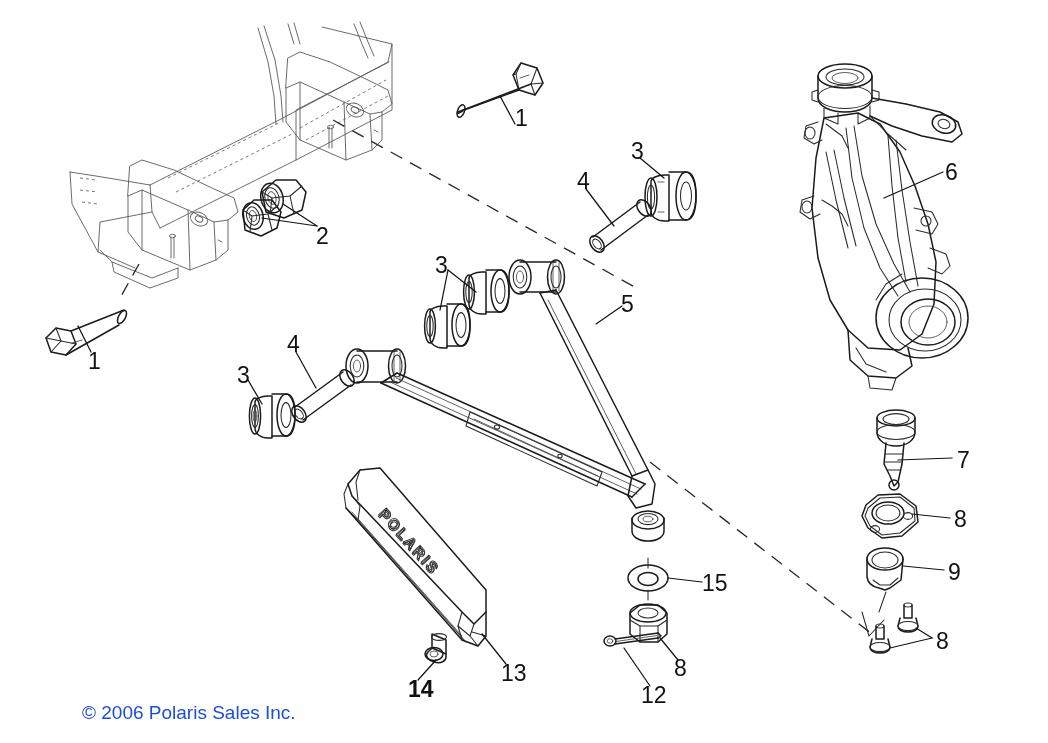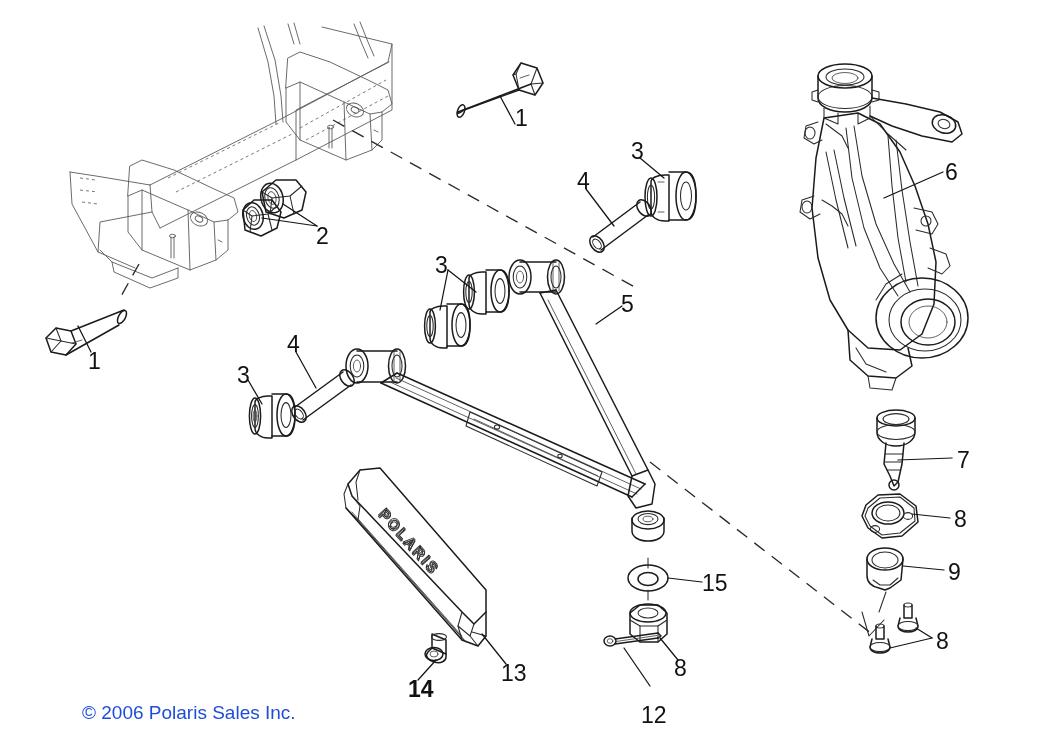--- a/index.html
+++ b/index.html
@@ -458,20 +458,20 @@
 <div class="callout" style="left:237px;top:364px;">3</div>
 <div class="callout" style="left:577px;top:170px;">4</div>
 <div class="callout" style="left:287px;top:333px;">4</div>
 <div class="callout" style="left:621px;top:293px;">5</div>
 <div class="callout" style="left:945px;top:161px;">6</div>
 <div class="callout" style="left:957px;top:449px;">7</div>
 <div class="callout" style="left:954px;top:508px;">8</div>
 <div class="callout" style="left:948px;top:561px;">9</div>
 <div class="callout" style="left:936px;top:630px;">8</div>
 <div class="callout" style="left:674px;top:657px;">8</div>
-<div class="callout" style="left:641px;top:684px;margin-top:20px;">12</div>
+<div class="callout" style="left:641px;top:684px;">12</div>
 <div class="callout" style="left:501px;top:662px;">13</div>
 <div class="callout" style="left:408px;top:678px;font-weight:bold;">14</div>
 <div class="callout" style="left:702px;top:572px;">15</div>
 
 <div id="copyright">© 2006 Polaris Sales Inc.</div>
 
 </div>
 
 </body></html>

